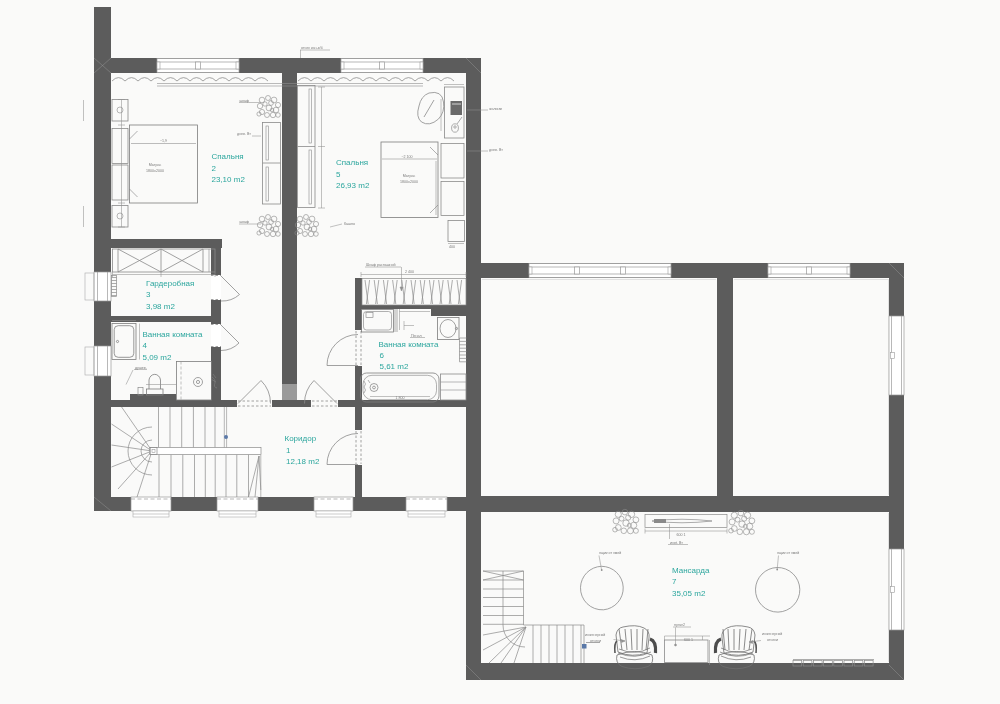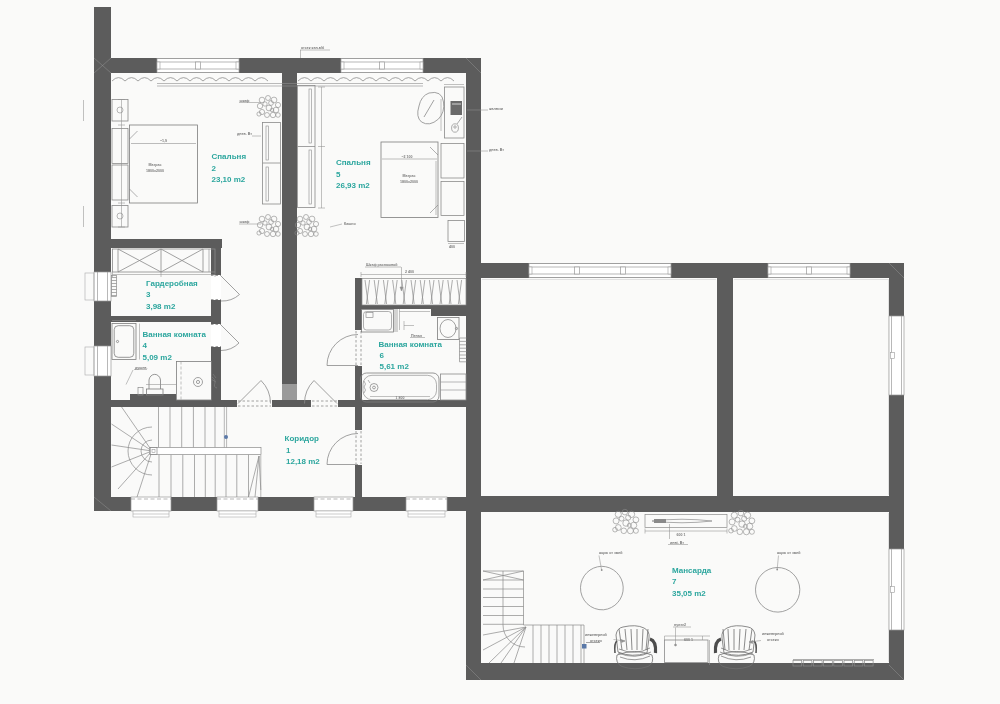--- a/index.html
+++ b/index.html
@@ -1,14 +1,14 @@
 <!DOCTYPE html>
 <html><head><meta charset="utf-8"><style>
 html,body{margin:0;padding:0;background:#ffffff;}
-#page{position:relative;width:1000px;height:704px;background:#fafaf9;overflow:hidden;font-weight:bold;}
+#page{position:relative;width:1000px;height:704px;background:#fafaf9;overflow:hidden;}
 text{font-family:"Liberation Sans",sans-serif;}
 .rm{fill:#2ca69e;font-size:8px;}
 .dim{fill:#7a7a7a;font-size:3.6px;}
 </style></head><body>
 <div id="page">
 <svg width="1000" height="704" viewBox="0 0 1000 704" style="filter:blur(0.28px)">
 
 <g>
         <rect x="94" y="7" width="17" height="504" fill="#5c5c5c"></rect>
       </g>

